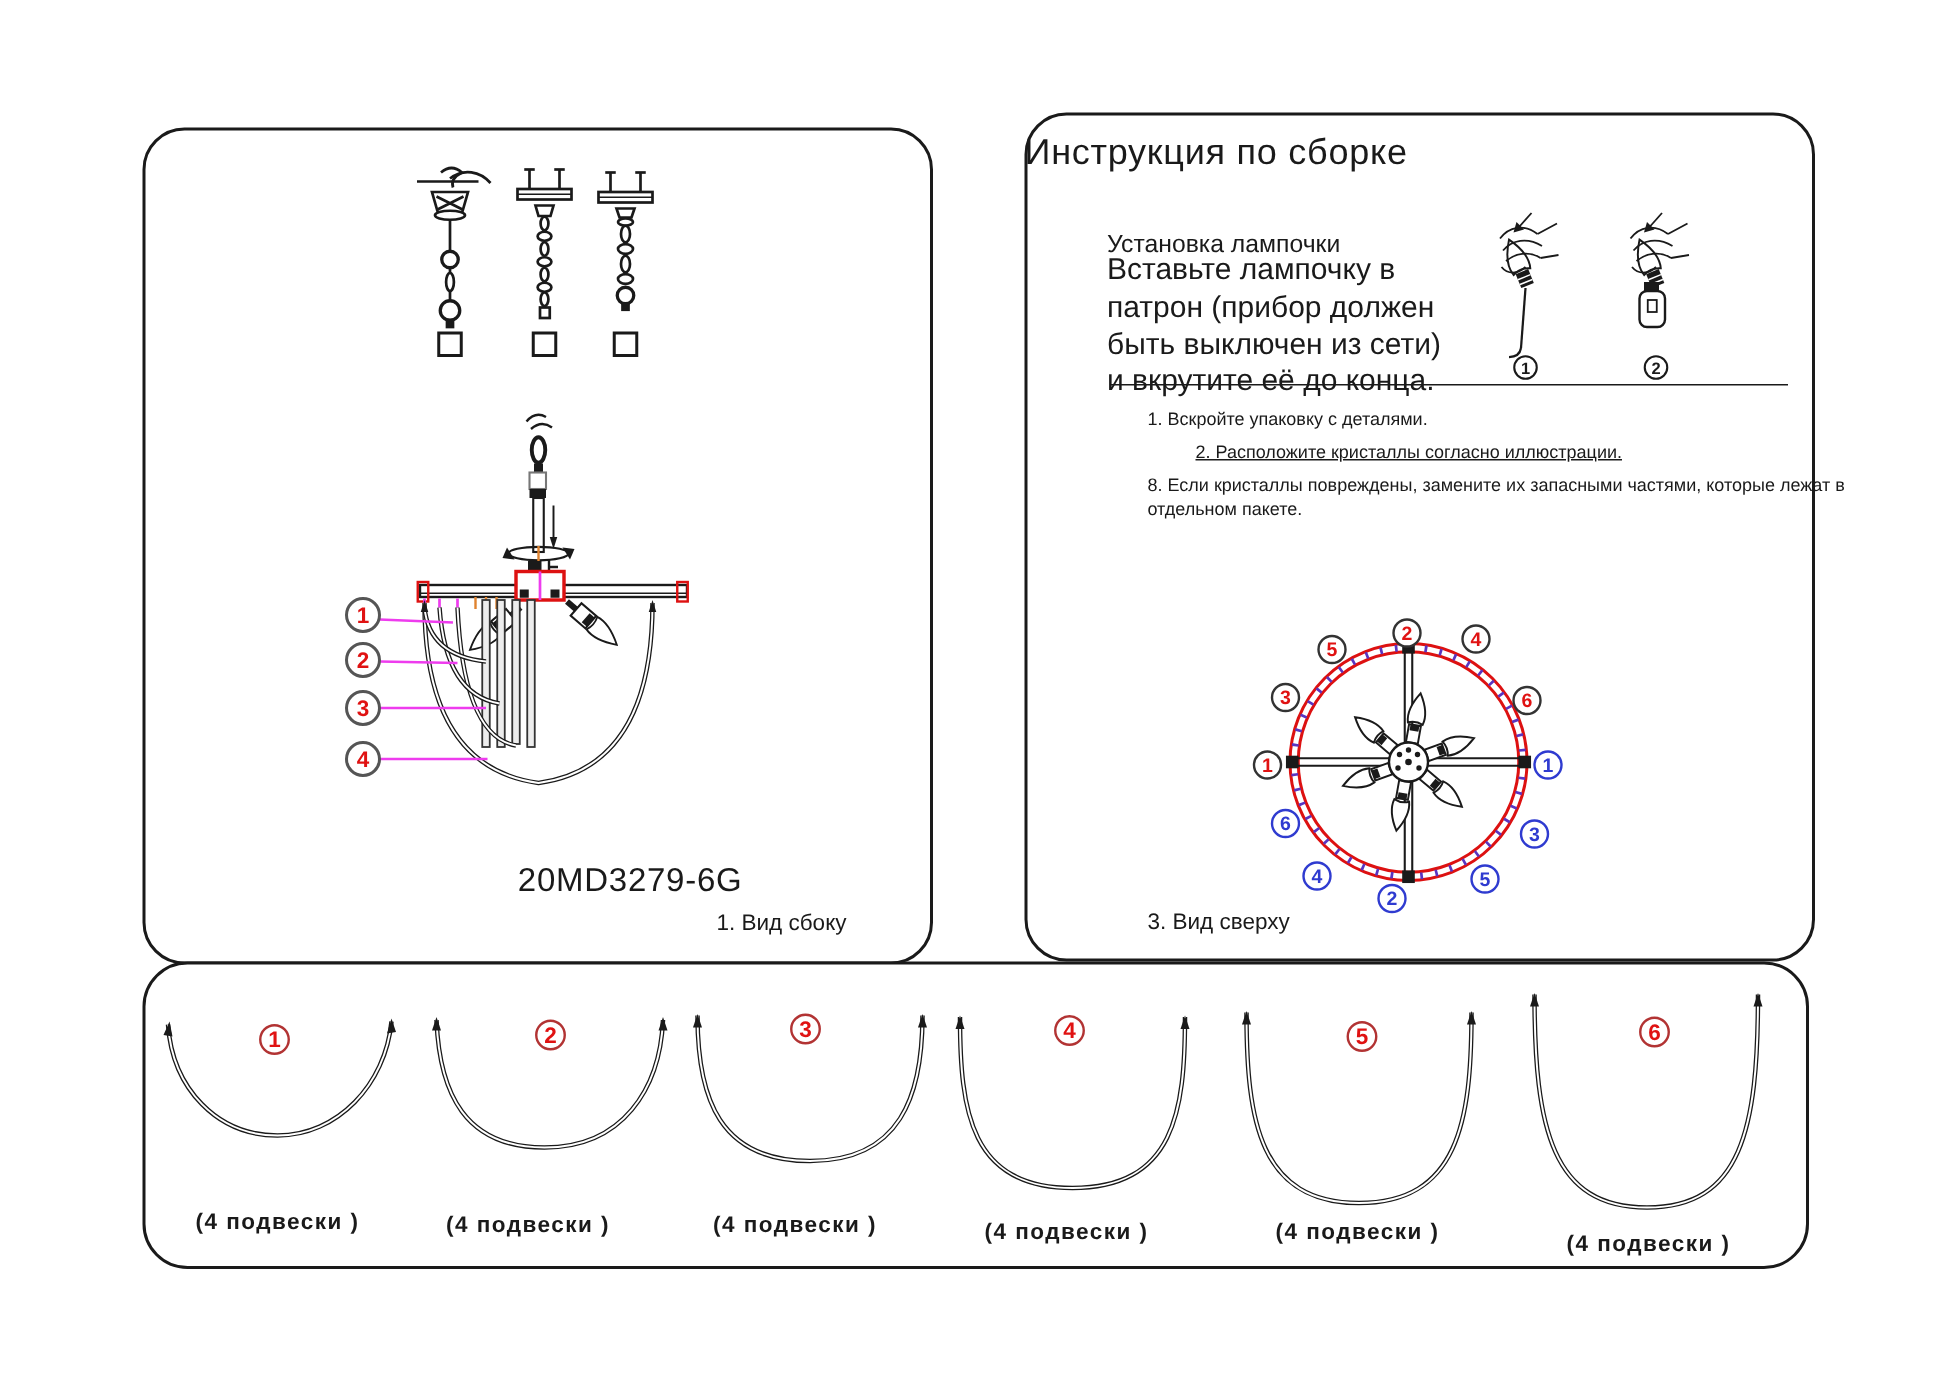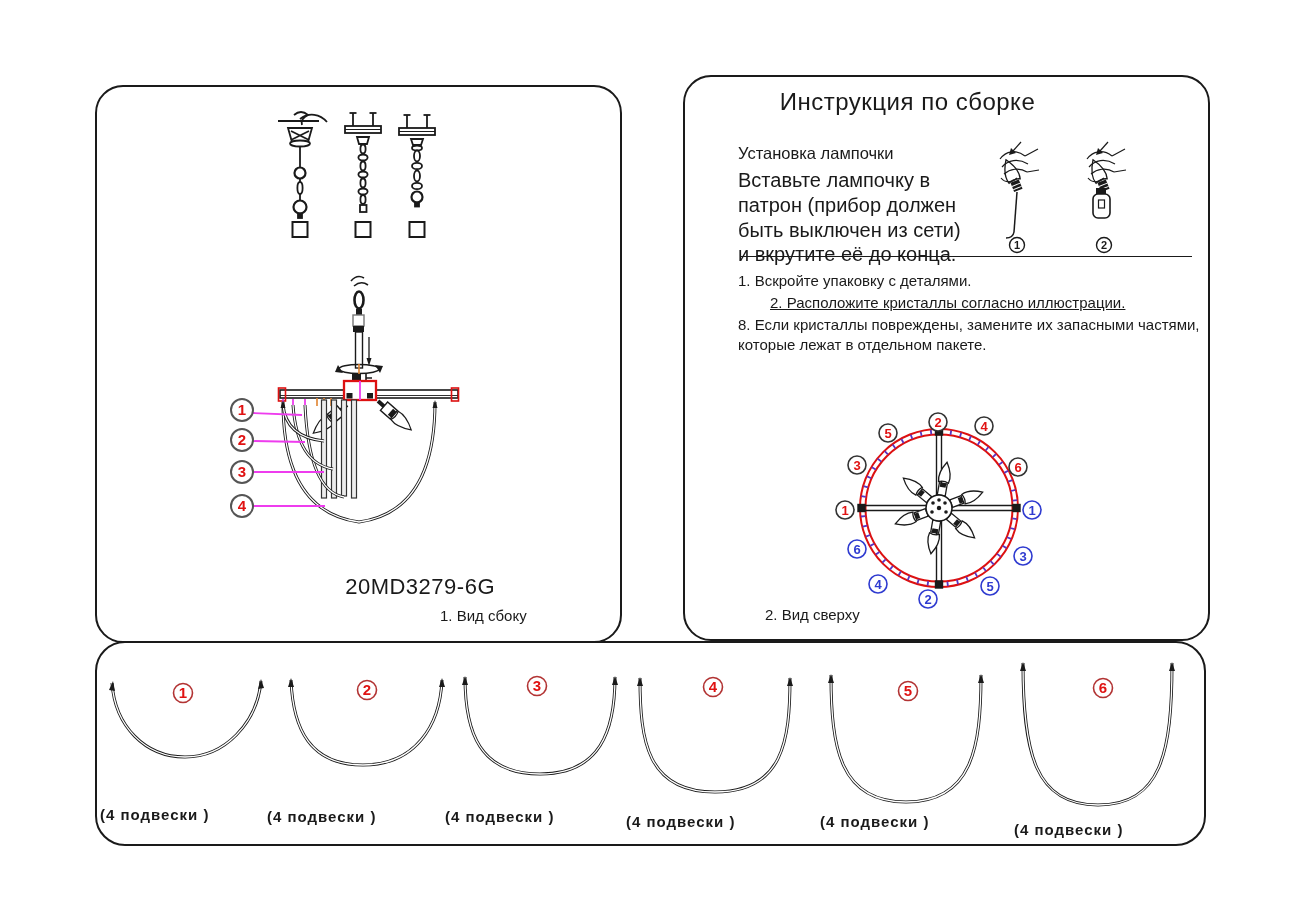--- a/index.html
+++ b/index.html
@@ -4,32 +4,32 @@
 <style>
   html,body{margin:0;padding:0;}
   body{width:1300px;height:919px;position:relative;background:#fff;
        font-family:"Liberation Sans",sans-serif;color:#1a1a1a;overflow:hidden;}
   .panel{position:absolute;border:2px solid #1a1a1a;background:#fff;box-sizing:border-box;}
   #panel-left{left:95px;top:85px;width:527px;height:558px;border-radius:28px;}
   #panel-right{left:683px;top:75px;width:527px;height:566px;border-radius:28px;}
   #panel-bottom{left:95px;top:641px;width:1111px;height:205px;border-radius:30px;}
   .abs{position:absolute;}
   svg{position:absolute;overflow:visible;}
-  #rp-title{left:683px;top:88px;width:449px;text-align:center;font-size:24px;letter-spacing:.5px;}
-  #lamp-heading{left:738px;top:144px;font-size:16.5px;}
+  #rp-title{left:683px;top:88px;width:449px;font-size:24px;letter-spacing:.5px;}
+  #lamp-heading{left:738px;top:154px;font-size:16.5px;}
   #lamp-body{left:738px;top:168px;width:232px;font-size:20px;line-height:1.24;}
-  .step{width:470px;font-size:15px;line-height:1.36;}
+  .step{width:470px;font-size:12px;line-height:1.36;margin-left:27px;}
   #step-1{left:738px;top:271px;}
   #step-2{left:770px;top:293px;text-decoration:underline;}
   #step-3{left:738px;top:315px;}
   #separator{left:740px;top:256px;width:452px;height:0;border-top:1.8px solid #1a1a1a;}
   #model-label{left:250px;top:574px;width:245px;text-align:right;font-size:22px;letter-spacing:.5px;}
-  #caption-side{left:440px;top:607px;width:162px;text-align:left;font-size:15px;}
+  #caption-side{left:440px;top:607px;width:162px;text-align:center;font-size:15px;}
   #caption-top{left:765px;top:606px;font-size:15px;}
-  .strand-label{position:absolute;width:170px;text-align:left;font-size:15px;font-weight:bold;letter-spacing:1px;}
+  .strand-label{position:absolute;width:170px;text-align:center;font-size:15px;font-weight:bold;letter-spacing:1px;}
   
   .ln{stroke:#1a1a1a;fill:none;}
   .dbl-out{stroke:#1a1a1a;stroke-width:3;fill:none;}
   .dbl-in{stroke:#ffffff;stroke-width:1.3;fill:none;}
   .mag{stroke:#ee3cee;stroke-width:1.8;fill:none;}
   .org{stroke:#e0832f;stroke-width:1.6;fill:none;}
   .redl{stroke:#dd1111;fill:none;}
   .numtxt{font-family:"Liberation Sans",sans-serif;font-weight:bold;text-anchor:middle;}
   .red-digit{fill:#e01212;font-size:15px;}
   .red-digit-s{fill:#e01212;font-size:13px;}
@@ -291,21 +291,21 @@
     <circle cx="32" cy="144" r="9" fill="#fff" stroke="#2f3bd0" stroke-width="1.6"></circle>
     <text x="207" y="109.5" class="numtxt blue-digit">1</text>
     <text x="198" y="155.5" class="numtxt blue-digit">3</text>
     <text x="165" y="185.5" class="numtxt blue-digit">5</text>
     <text x="103" y="198.5" class="numtxt blue-digit">2</text>
     <text x="53" y="183.5" class="numtxt blue-digit">4</text>
     <text x="32" y="148.5" class="numtxt blue-digit">6</text>
   </g>
 </svg>
 
-<div id="caption-top" class="abs">2. Вид сверху</div>
+<div id="caption-top" class="abs">3. Вид сверху</div>
 
 <svg id="svg-bottom" style="left:95px;top:641px;" width="1111" height="205" viewBox="0 0 1111 205">
   <defs>
     <path id="c1" d="M17,42 C20,85 50,116 90,116 C130,116 162,82 166,40"></path>
     <path id="c2" d="M196,39 C198,88 215,124 268,124 C320,124 345,85 347,39"></path>
     <path id="c3" d="M370,36 C370,92 385,133 445,133 C505,133 520,90 520,36"></path>
     <path id="c4" d="M545,37 C545,100 552,151 620,151 C688,151 695,100 695,37"></path>
     <path id="c5" d="M736,34 C736,107 745,161 811,161 C877,161 886,107 886,34"></path>
     <path id="c6" d="M928,22 C928,112 940,164 1003,164 C1066,164 1077,112 1077,22"></path>
   </defs>

